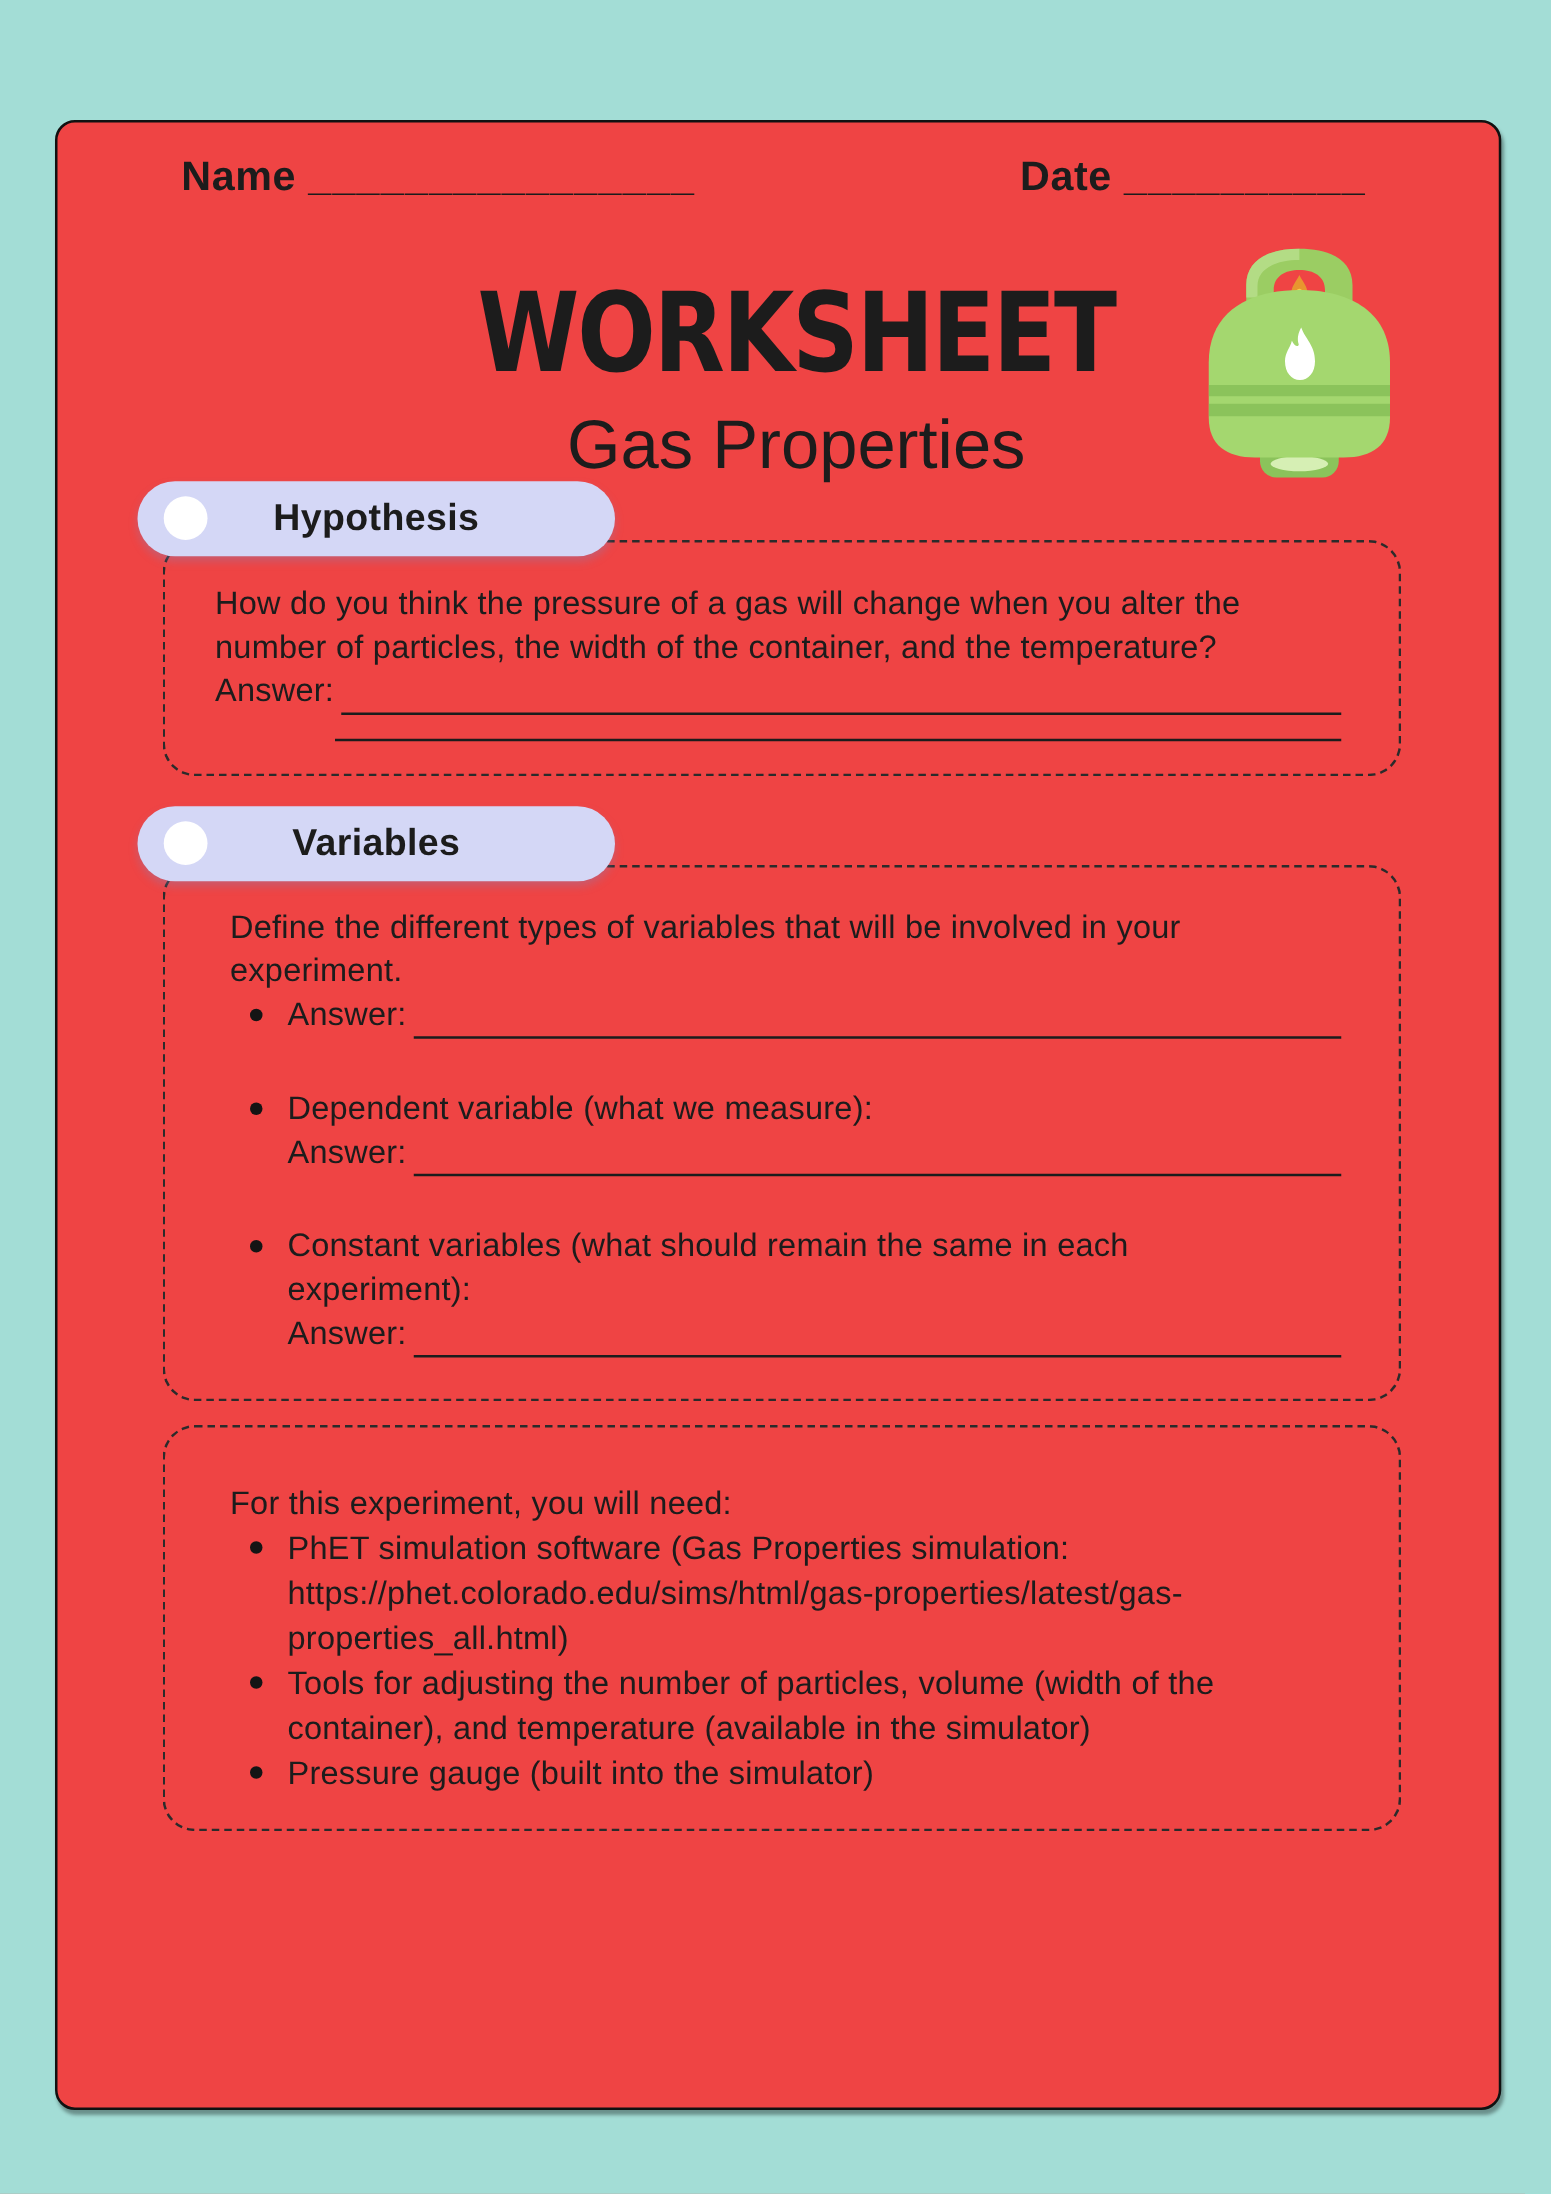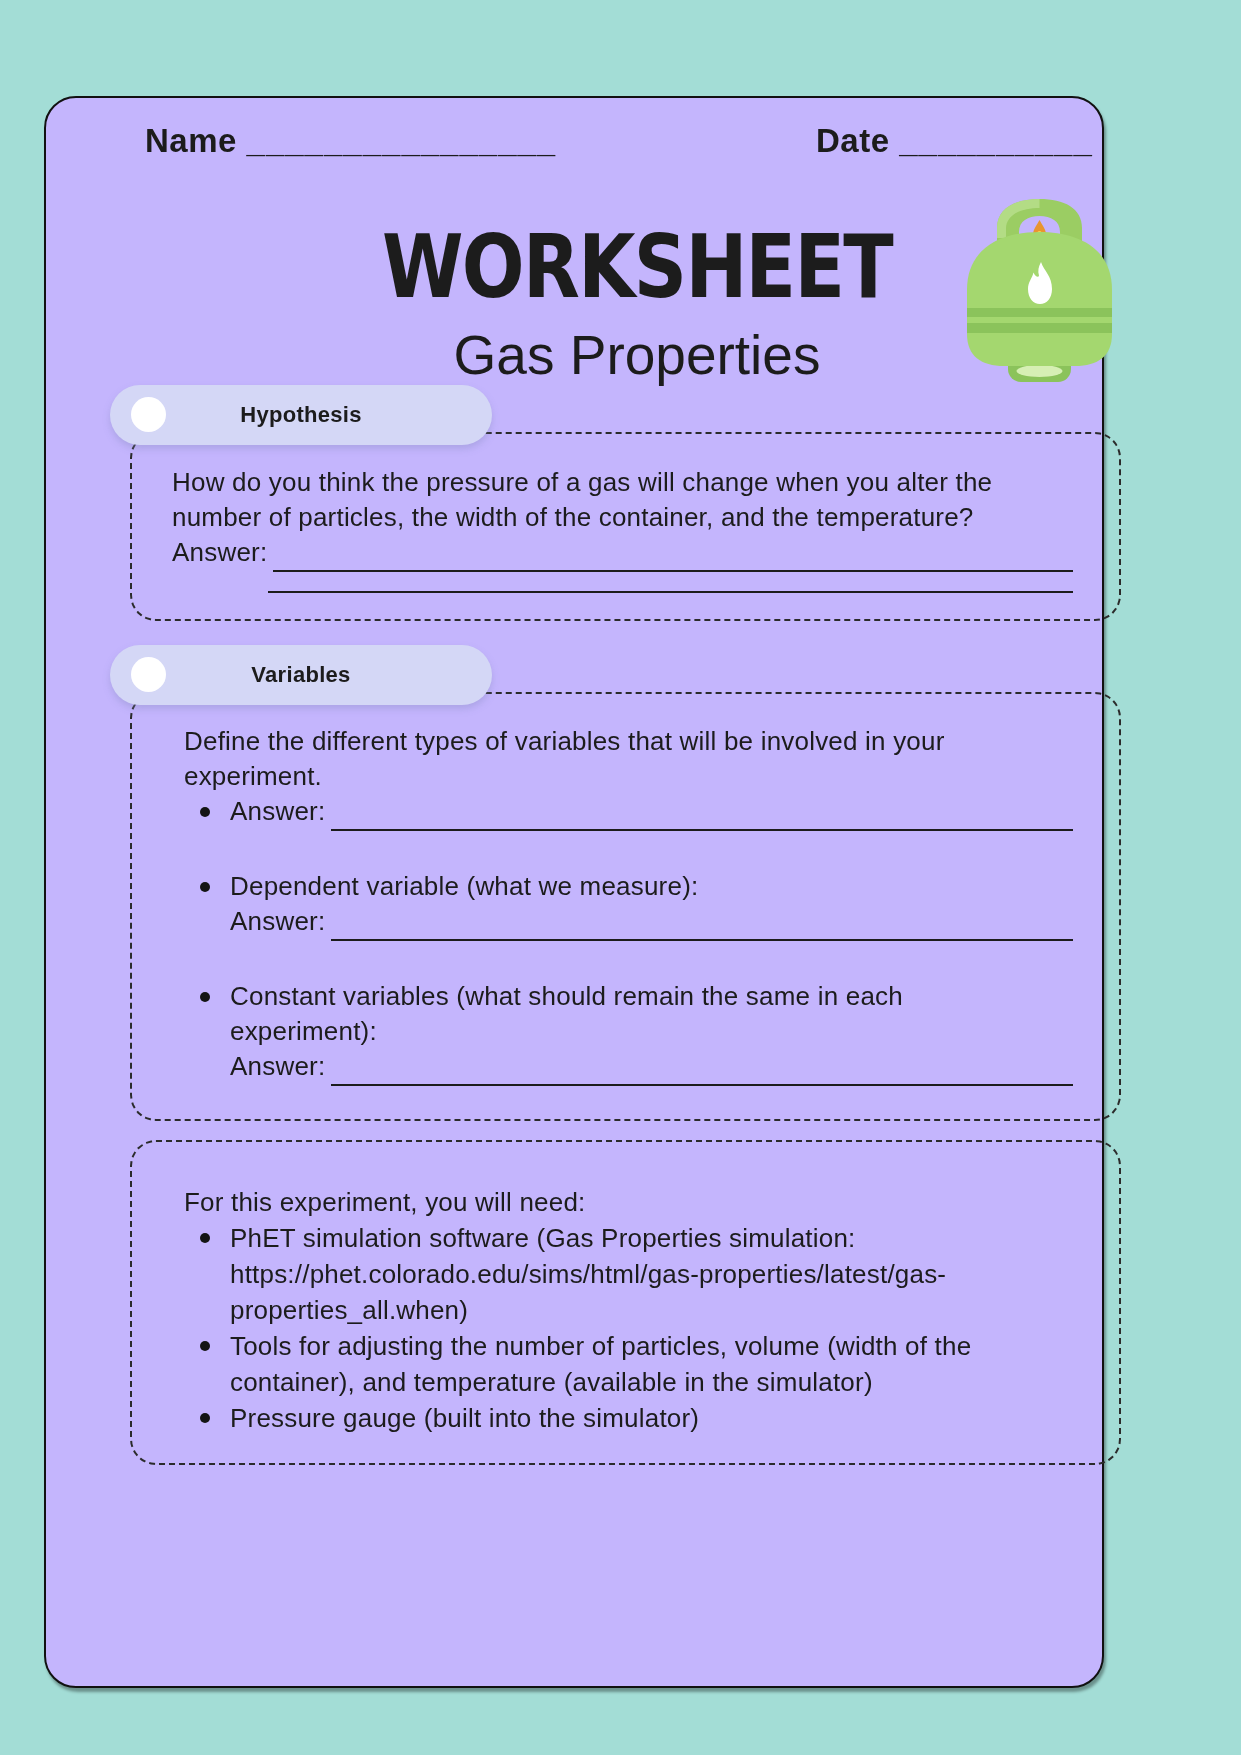--- a/index.html
+++ b/index.html
@@ -4,23 +4,23 @@
 <style>
   * { margin:0; padding:0; box-sizing:border-box; }
   body { margin:0; background:#a3ddd6; }
   .page {
     position:relative; width:1241px; height:1755px;
     background:#a3ddd6; overflow:hidden;
     font-family:"Liberation Sans","DejaVu Sans",sans-serif;
     color:#1c1c1c;
   }
   .card {
-    position:absolute; left:44px; top:96px; width:1060px; height:1592px;
-    background:#c4b5fd; border:2px solid #111;
-    border-radius:32px;
+    position:absolute; left:44px; top:96px; width:1157px; height:1592px;
+    background:#ef4444; border:2px solid #111;
+    border-radius:16px;
     box-shadow:2px 4px 3px rgba(0,0,0,0.35);
   }
   
   .hdr-row { position:absolute; top:24px; font-size:33px; font-weight:700; letter-spacing:.5px; white-space:nowrap; }
   .hdr-name { left:99px; }
   .hdr-date { left:770px; }
   .hdr-row .blank { font-weight:700; letter-spacing:1px; }
   .title-block { position:absolute; left:116px; top:132px; width:950px; text-align:center; }
   .title {
     font-family:"DejaVu Sans","Liberation Sans",sans-serif;
@@ -31,21 +31,21 @@
   .tank { position:absolute; left:916px; top:100px; width:155px; height:186px; }
   
   .sections { position:absolute; left:0; top:0; width:100%; padding-top:287px; }
   .pill {
     position:relative; z-index:2; margin-left:64px;
     width:382px; height:60px; background:#d4d7f6; border-radius:30px;
     display:flex; align-items:center; justify-content:center;
     box-shadow:0 4px 7px rgba(130,135,190,0.35);
   }
   .pill-dot { position:absolute; left:21px; top:12px; width:35px; height:35px; border-radius:50%; background:#fff; }
-  .pill-label { font-size:22px; font-weight:700; letter-spacing:.3px; }
+  .pill-label { font-size:30px; font-weight:700; letter-spacing:.3px; }
   .dbox {
     position:relative; z-index:1; margin-left:84px; width:991px;
     border:2px dashed #2b2b2b; border-radius:26px; margin-top:-13px;
     background:transparent;
   }
   .sec-hyp  { margin-bottom:24px; }
   .sec-var  { margin-bottom:32px; }
   .box-hyp { padding:31px 46px 26px 40px; }
   .box-var { padding:30px 46px 33px 52px; }
   .box-eq  { padding:42px 46px 27px 52px; }
@@ -183,21 +183,21 @@
       <div class="section sec-eq">
         <div class="dbox box-eq">
           <div class="line">For this experiment, you will need:</div>
 
           <div class="e-item">
             <div class="bullet-row">
               <span class="dot-bullet"></span>
               <div class="bullet-body">
                 <div class="line">PhET simulation software (Gas Properties simulation:</div>
                 <div class="line">https://phet.colorado.edu/sims/html/gas-properties/latest/gas-</div>
-                <div class="line">properties_all.when)</div>
+                <div class="line">properties_all.html)</div>
               </div>
             </div>
           </div>
 
           <div class="e-item">
             <div class="bullet-row">
               <span class="dot-bullet"></span>
               <div class="bullet-body">
                 <div class="line">Tools for adjusting the number of particles, volume (width of the</div>
                 <div class="line">container), and temperature (available in the simulator)</div>

